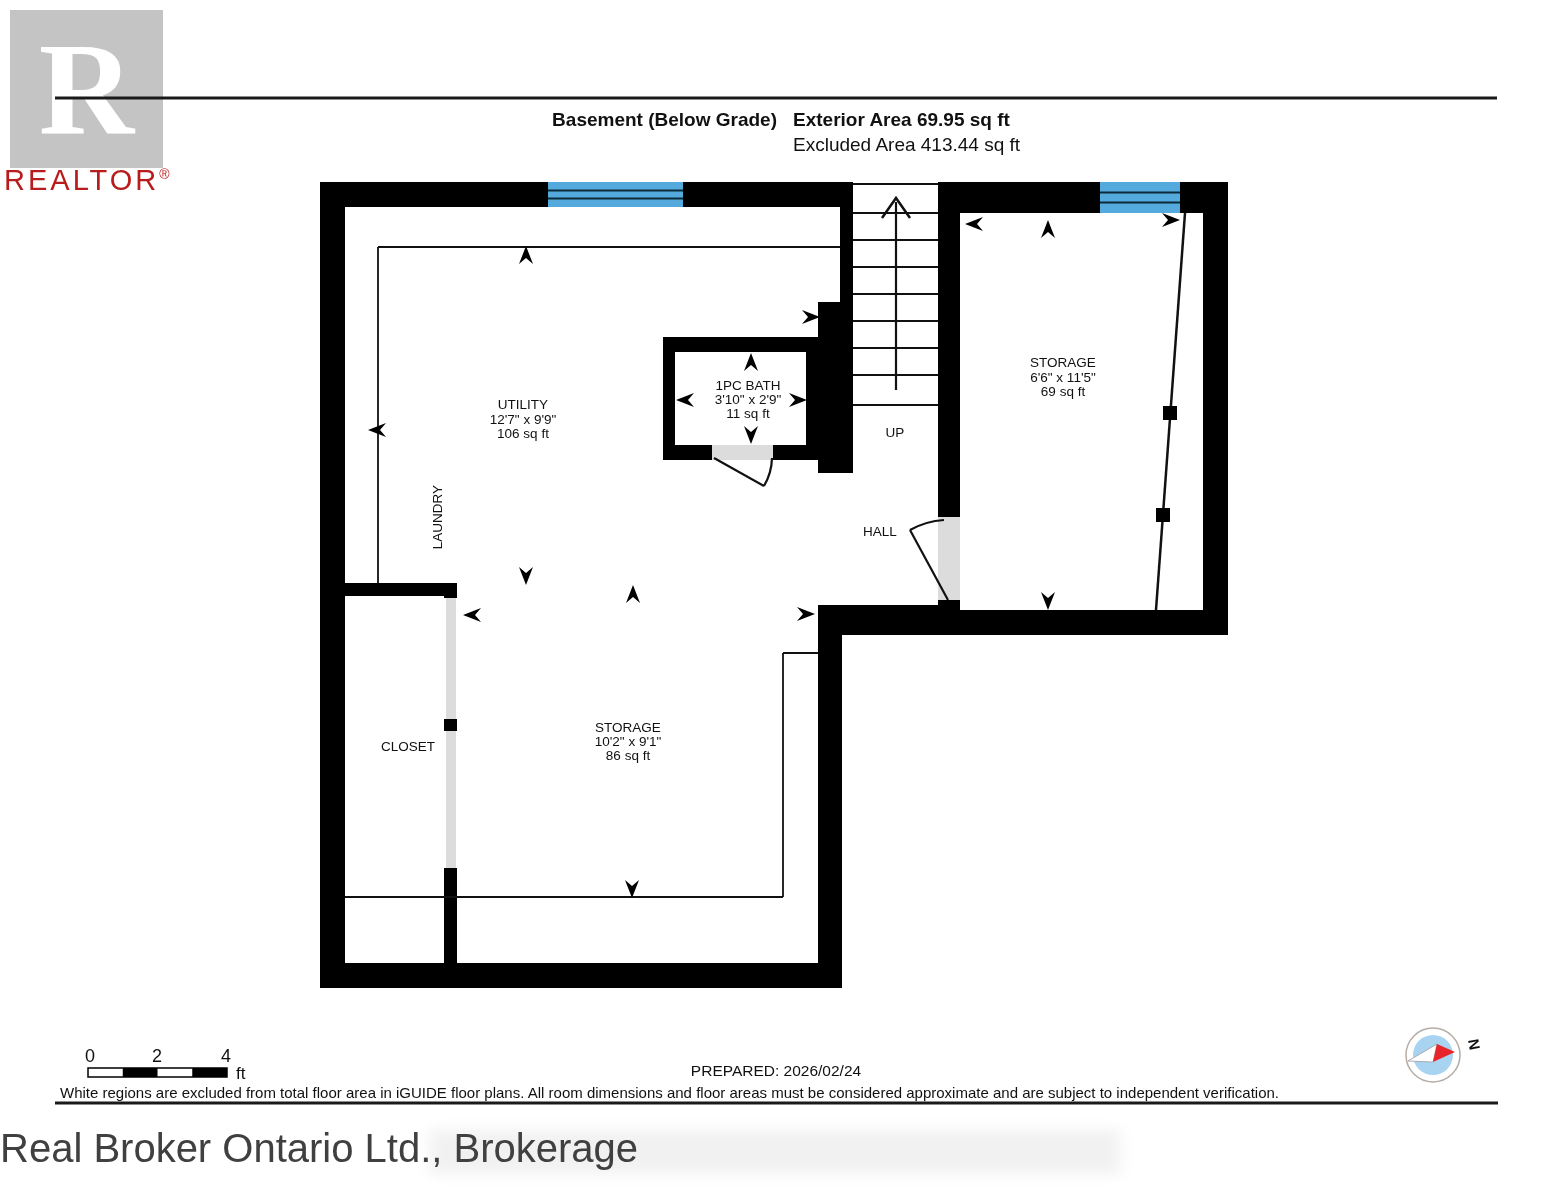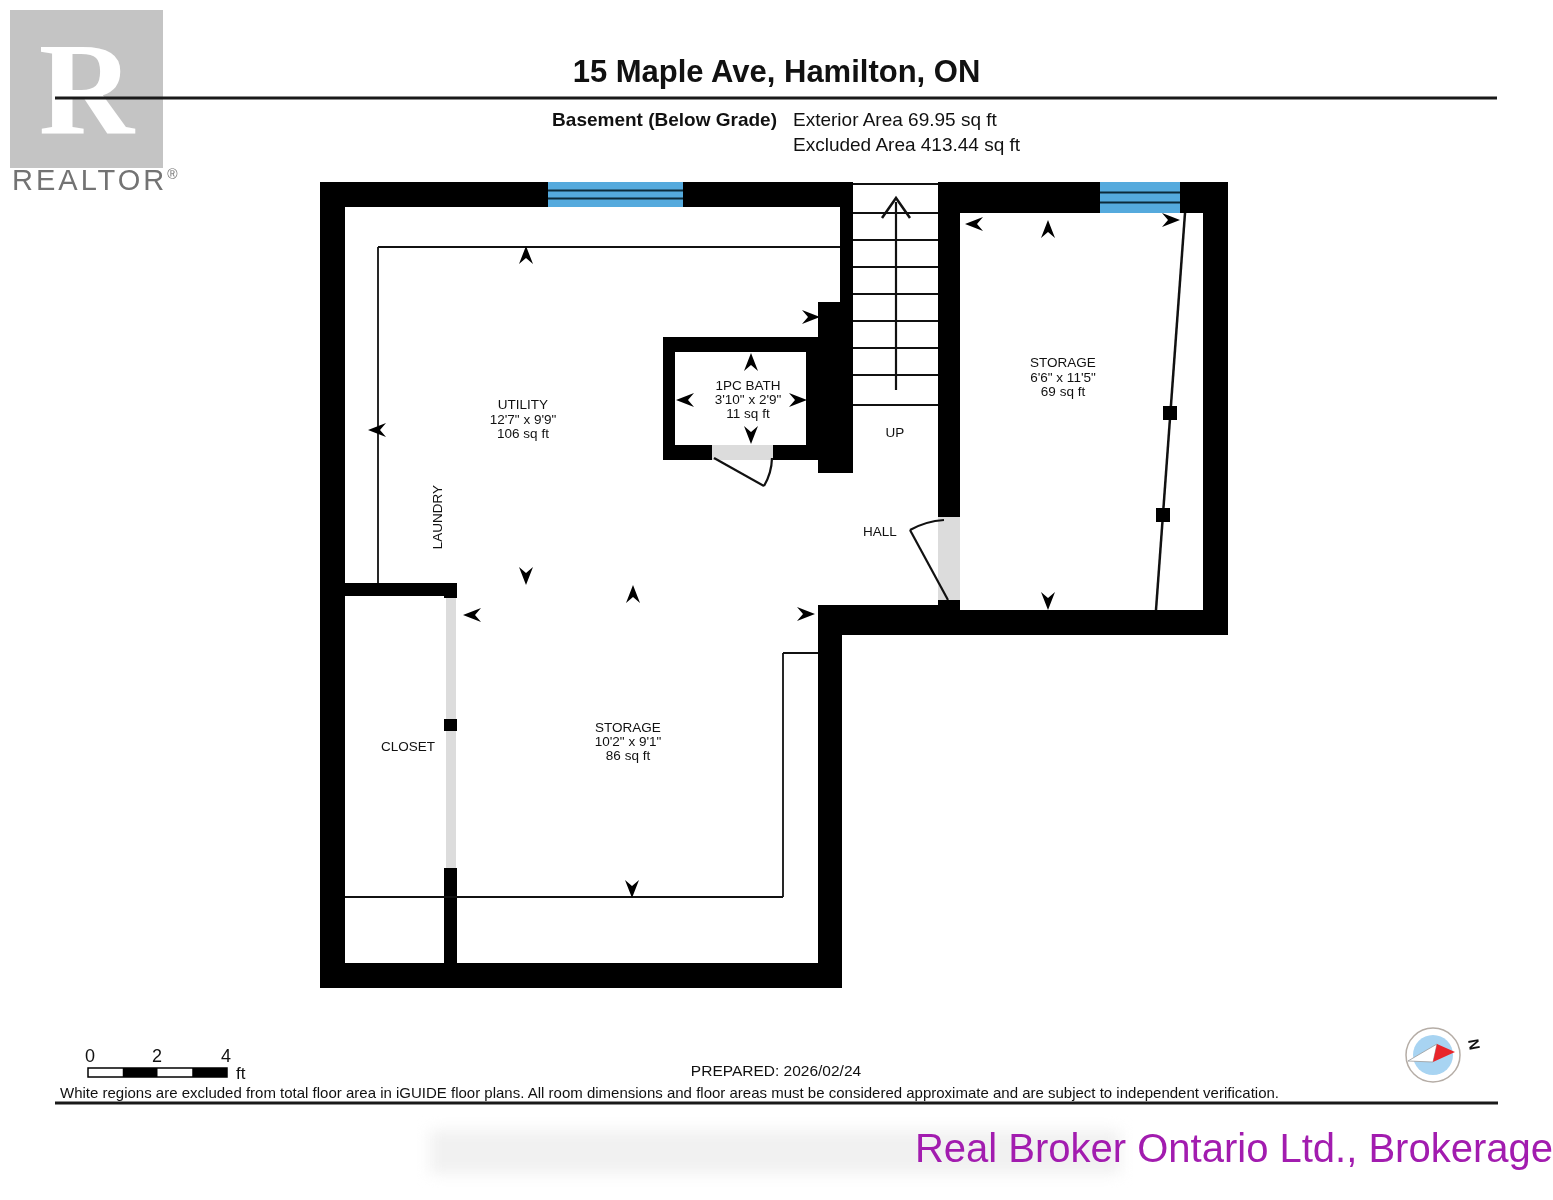--- a/index.html
+++ b/index.html
@@ -2,55 +2,54 @@
 <html><head>
 <meta charset="utf-8">
 <style>
   html,body{margin:0;padding:0;background:#fff;}
   .page{position:relative;width:1553px;height:1200px;background:#fff;overflow:hidden;
         font-family:"Liberation Sans", sans-serif;color:#111;}
   
   .logo-box{position:absolute;left:10px;top:10px;width:153px;height:158px;background:#c4c4c4;
             display:flex;align-items:center;justify-content:center;}
   .logo-r{font-family:"Liberation Serif", serif;font-weight:bold;font-size:132px;color:#fff;line-height:1;}
-  .brand{position:absolute;left:12px;top:164px;font-size:29px;color:#737373;letter-spacing:3px;}
+  .brand{position:absolute;left:4px;top:164px;font-size:29px;color:#b91c1c;letter-spacing:3px;}
   .brand sup{font-size:14px;letter-spacing:0;}
   .page-title{position:absolute;left:0;right:0;top:54px;text-align:center;
               font-size:31px;font-weight:bold;}
   .floor-label{position:absolute;right:776px;top:109px;font-size:19px;font-weight:bold;white-space:nowrap;}
-  .area-line1{position:absolute;left:793px;top:109px;font-size:19px;white-space:nowrap;}
+  .area-line1{position:absolute;left:793px;top:109px;font-size:19px;white-space:nowrap;font-weight:bold;}
   .area-line2{position:absolute;left:793px;top:134px;font-size:19px;white-space:nowrap;}
   
   svg.plan{position:absolute;left:0;top:0;}
   .wall{fill:#000;}
   .thin{stroke:#111;stroke-width:1.8;fill:none;}
   .tread{stroke:#111;stroke-width:2;fill:none;}
   .winline{stroke:#0c2a3a;stroke-width:2;}
   .doorline{stroke:#111;stroke-width:2.2;fill:none;}
   .roomtext{font-family:"Liberation Sans", sans-serif;font-size:13.5px;fill:#111;text-anchor:middle;}
   .scaletext{font-family:"Liberation Sans", sans-serif;font-size:18px;fill:#111;text-anchor:middle;}
   .preparedtext{font-family:"Liberation Sans", sans-serif;font-size:15.5px;fill:#111;text-anchor:middle;}
   .fttext{font-family:"Liberation Sans", sans-serif;font-size:17px;fill:#111;}
   .ntext{font-family:"Liberation Sans", sans-serif;font-size:15px;font-weight:bold;fill:#111;}
   
   .disclaimer{position:absolute;left:60px;top:1084px;font-size:15px;white-space:nowrap;}
   .wm-band{position:absolute;left:430px;top:1130px;width:690px;height:44px;background:#f1f1f1;filter:blur(7px);}
-  .watermark{position:absolute;left:0;right:0;top:1126px;text-align:right;font-size:40px;color:#a21caf;}
+  .watermark{position:absolute;left:0;right:0;top:1126px;text-align:left;font-size:40px;color:#404040;}
 </style>
 </head>
 <body>
 
 <div class="page">
 
   <div class="logo-box">
     <span class="logo-r">R</span>
   </div>
   <div class="brand"><span>REALTOR</span><sup>®</sup></div>
 
-  <div class="page-title">15 Maple Ave, Hamilton, ON</div>
   <div class="floor-label">Basement (Below Grade)</div>
   <div class="area-line1">Exterior Area 69.95 sq ft</div>
   <div class="area-line2">Excluded Area 413.44 sq ft</div>
 
   <div class="wm-band"></div>
   <div class="disclaimer">White regions are excluded from total floor area in iGUIDE floor plans. All room dimensions and floor areas must be considered approximate and are subject to independent verification.</div>
   <div class="watermark">Real Broker Ontario Ltd., Brokerage</div>
 
   <svg class="plan" width="1553" height="1200" viewBox="0 0 1553 1200">
     <defs>

